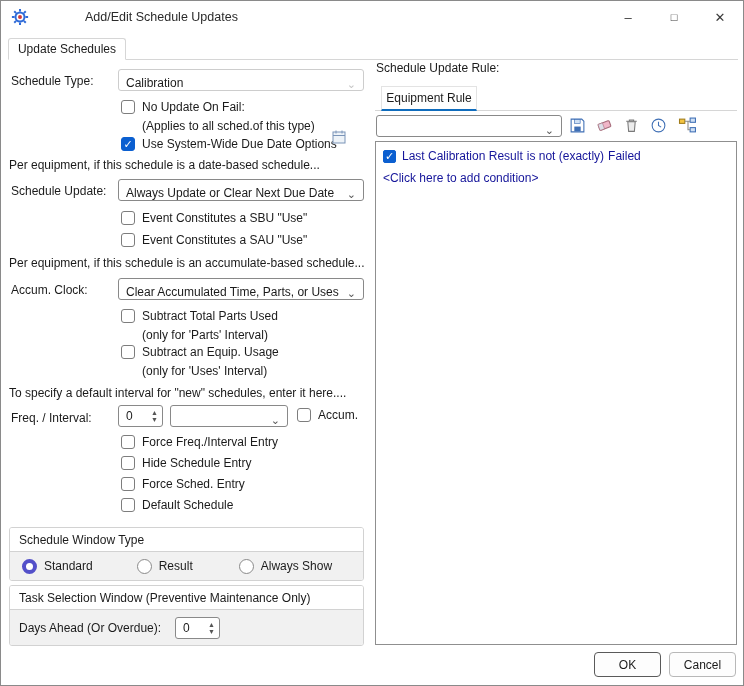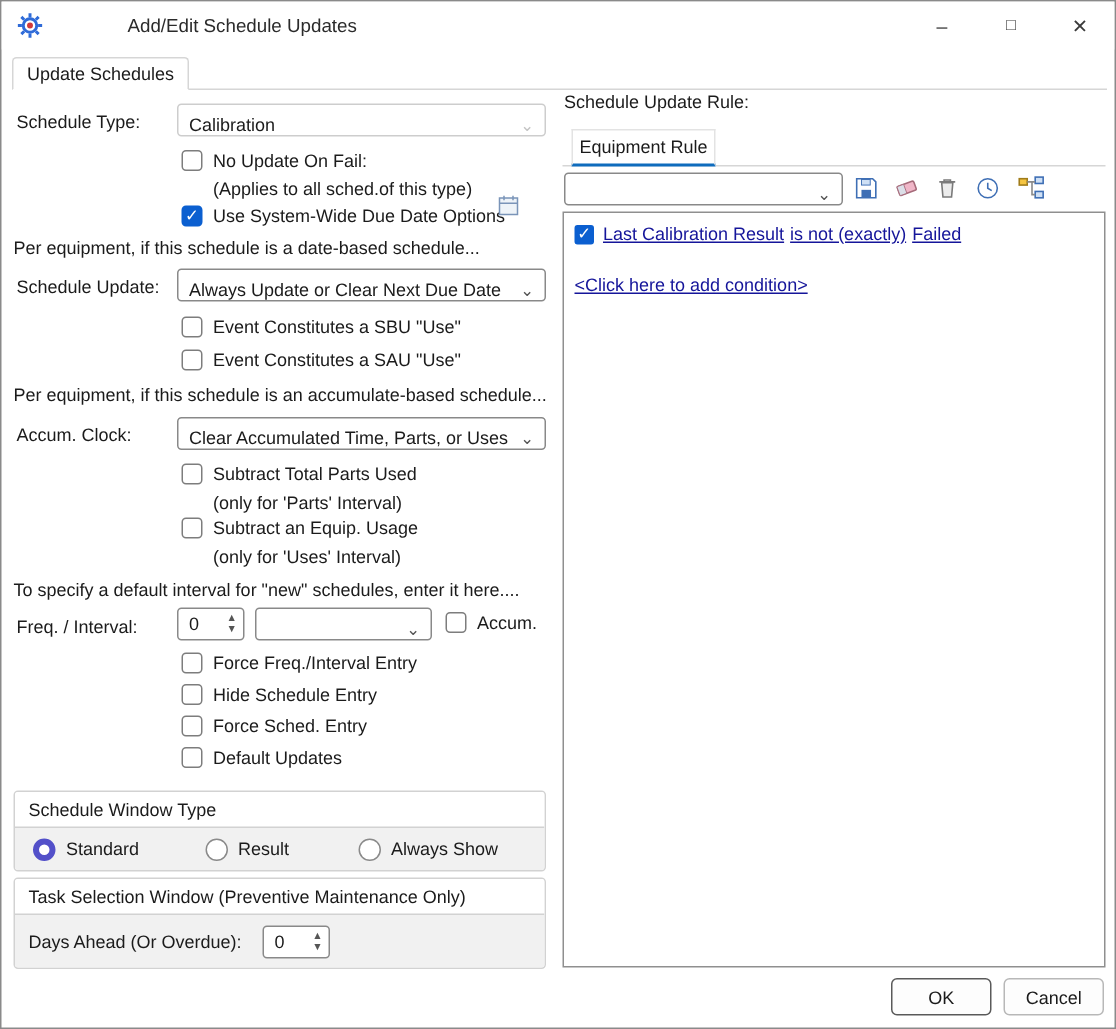--- a/index.html
+++ b/index.html
@@ -70,22 +70,22 @@
   .rtab { position: absolute; left: 6px; top: 0; width: 96px; height: 25px;
           background: #fff; border: 1px solid #e3e3e3; border-bottom: 2px solid #0f6cbd;
           display: flex; align-items: center; justify-content: center; }
 
   .toolbar-icon { width: 20px; height: 20px; display: flex; align-items: center;
                   justify-content: center; }
 
   .rule-box { position: absolute; left: 374px; top: 140px; width: 362px; height: 504px;
               border: 1px solid #8f8f8f; background: #fff; padding: 7px 7px; }
   .rule-line { display: flex; align-items: center; gap: 6px; white-space: nowrap; }
-  .rule-link { color: #15159a; text-decoration: underline; margin-right: 4px; cursor: pointer; }
-  .add-cond { color: #15159a; margin-top: 20px; margin-left: 0px; cursor: pointer; white-space: nowrap; text-decoration: underline; }
+  .rule-link { color: #15159a; margin-right: 4px; cursor: pointer; }
+  .add-cond { color: #15159a; margin-top: 8px; margin-left: 0px; cursor: pointer; white-space: nowrap; }
 
   
   .btn { position: absolute; width: 67px; height: 25px; background: #fdfdfd;
          border: 1px solid #b8b8b8; border-radius: 4px; display: flex; align-items: center;
          justify-content: center; font-size: 12px; cursor: default; }
   .btn.primary { border-color: #5a5a5a; }
 </style>
 </head>
 <body>
 
@@ -195,21 +195,21 @@
   <div class="abs row" style="left:120px; top:455px">
     <span class="cb"></span>
     <span class="lbl">Hide Schedule Entry</span>
   </div>
   <div class="abs row" style="left:120px; top:476px">
     <span class="cb"></span>
     <span class="lbl">Force Sched. Entry</span>
   </div>
   <div class="abs row" style="left:120px; top:497px">
     <span class="cb"></span>
-    <span class="lbl">Default Updates</span>
+    <span class="lbl">Default Schedule</span>
   </div>
 
   <div class="abs group" style="left:8px; top:526px; width:355px">
     <div class="group-hd">Schedule Window Type</div>
     <div class="group-bd" style="height:28px; display:flex; align-items:center">
       <div class="row" style="margin-left:12px">
         <span class="radio selected"></span>
         <span class="lbl">Standard</span>
       </div>
       <div class="row" style="margin-left:44px">

